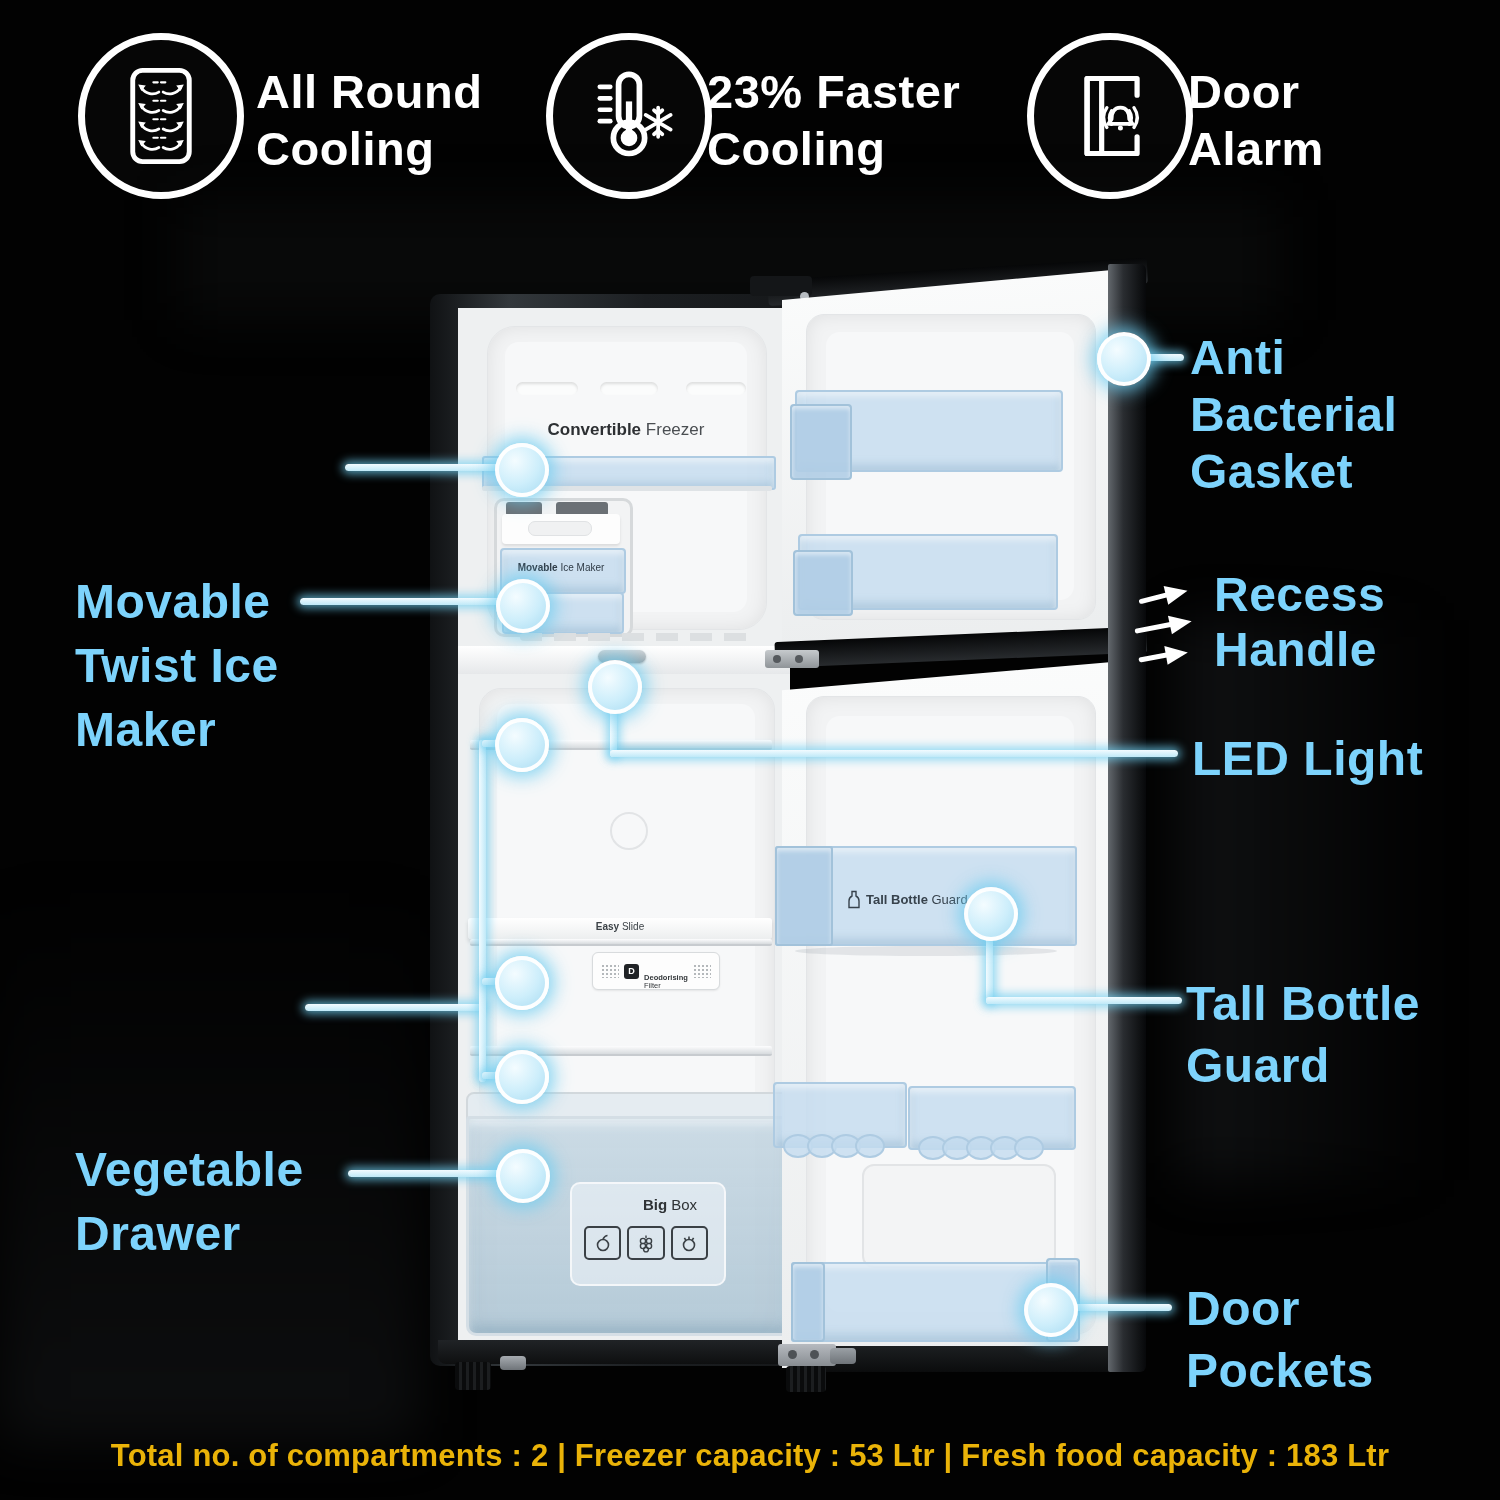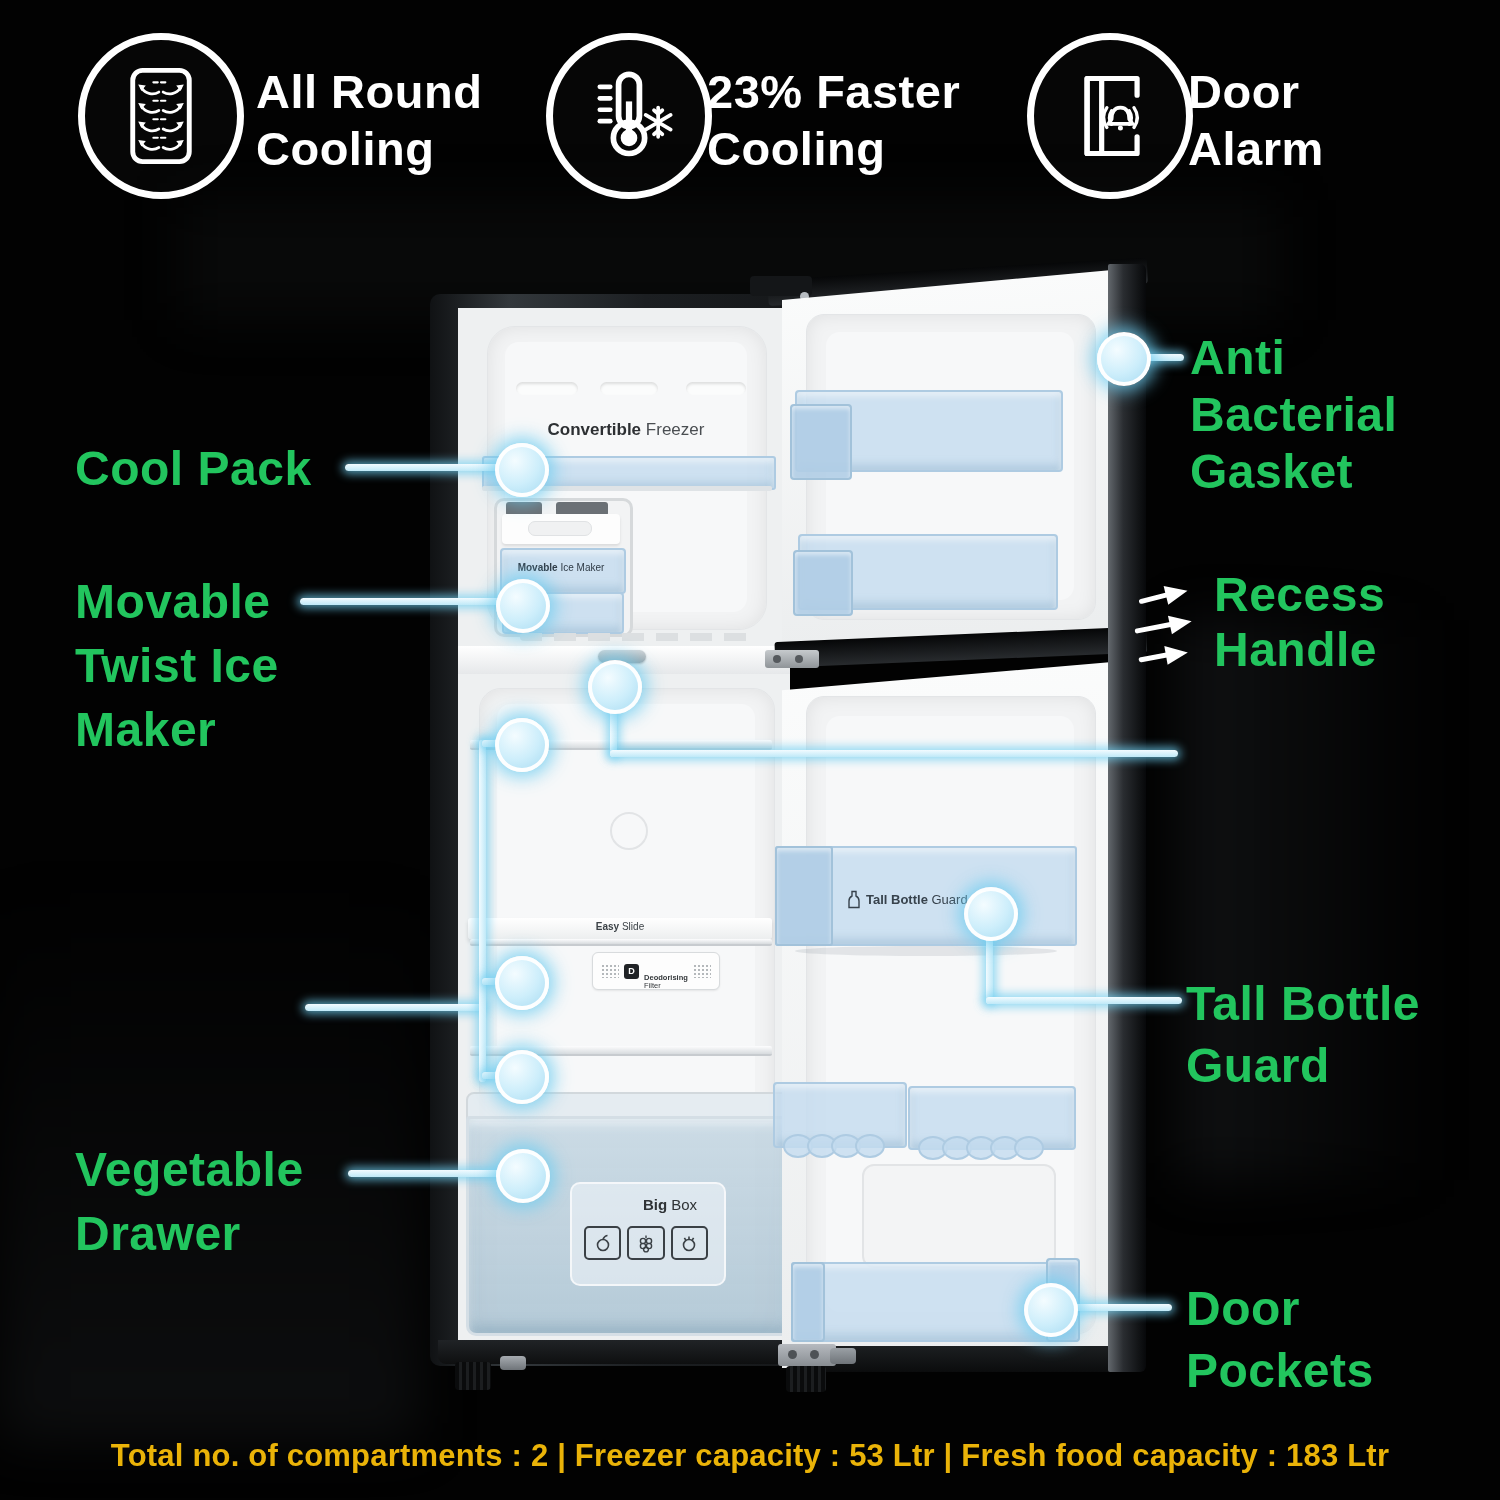--- a/index.html
+++ b/index.html
@@ -7,21 +7,21 @@
          font-family:"Liberation Sans", sans-serif;}
   .abs{position:absolute;}
   
   .bg-blob{position:absolute;filter:blur(26px);}
   
   .feat-circle{position:absolute;width:152px;height:152px;border:7px solid #fff;border-radius:50%;
                display:flex;align-items:center;justify-content:center;background:rgba(255,255,255,0.02);}
   .feat-lbl{position:absolute;color:#fff;font-weight:bold;font-size:47px;line-height:57px;
             white-space:pre-line;letter-spacing:0.5px;}
   
-  .lbl{position:absolute;color:#22c55e;font-weight:bold;font-size:48px;line-height:64px;
+  .lbl{position:absolute;color:#7dd3fc;font-weight:bold;font-size:48px;line-height:64px;
        white-space:pre-line;letter-spacing:0.5px;}
   .lbl-r{line-height:57px;}
   
   .cl-h{position:absolute;height:7px;border-radius:4px;
         background:linear-gradient(#f2fbff,#bfe9f8);
         box-shadow:0 0 10px 3px rgba(110,205,240,.75);z-index:40;}
   .cl-v{position:absolute;width:7px;border-radius:4px;
         background:linear-gradient(90deg,#f2fbff,#bfe9f8);
         box-shadow:0 0 10px 3px rgba(110,205,240,.75);z-index:40;}
   .cl-dot{position:absolute;width:46px;height:46px;border-radius:50%;z-index:41;
@@ -345,32 +345,32 @@
         <polygon points="35,4 58,12 37,23" fill="#fff" stroke="none"></polygon>
       </svg>
   </div>
   <div class="abs" style="left:1138px;top:642px;transform:rotate(-4deg);">
     <svg width="54" height="28" viewBox="0 0 54 28" fill="none" stroke="#fff" stroke-width="5" stroke-linecap="round">
         <path d="M3 16 L30 13"></path>
         <polygon points="27,4 50,12 29,23" fill="#fff" stroke="none"></polygon>
       </svg>
   </div>
 
-  <div class="lbl" style="left:75px;top:437px;">Cool Pack</div>
   <div class="lbl" style="left:75px;top:570px;">Movable
 Twist Ice
 Maker</div>
   <div class="lbl" style="left:75px;top:1138px;">Vegetable
 Drawer</div>
 
   <div class="lbl lbl-r" style="left:1190px;top:329px;">Anti
 Bacterial
 Gasket</div>
   <div class="lbl" style="left:1214px;top:567px;line-height:55px;">Recess
 Handle</div>
+  <div class="lbl" style="left:1192px;top:727px;">LED Light</div>
   <div class="lbl" style="left:1186px;top:973px;line-height:62px;">Tall Bottle
 Guard</div>
   <div class="lbl" style="left:1186px;top:1278px;line-height:62px;">Door
 Pockets</div>
 
   <div class="footer" style="top:1438px;">Total no. of compartments : 2 | Freezer capacity : 53 Ltr | Fresh food capacity : 183 Ltr</div>
 
 </div>
 
 </body></html>

